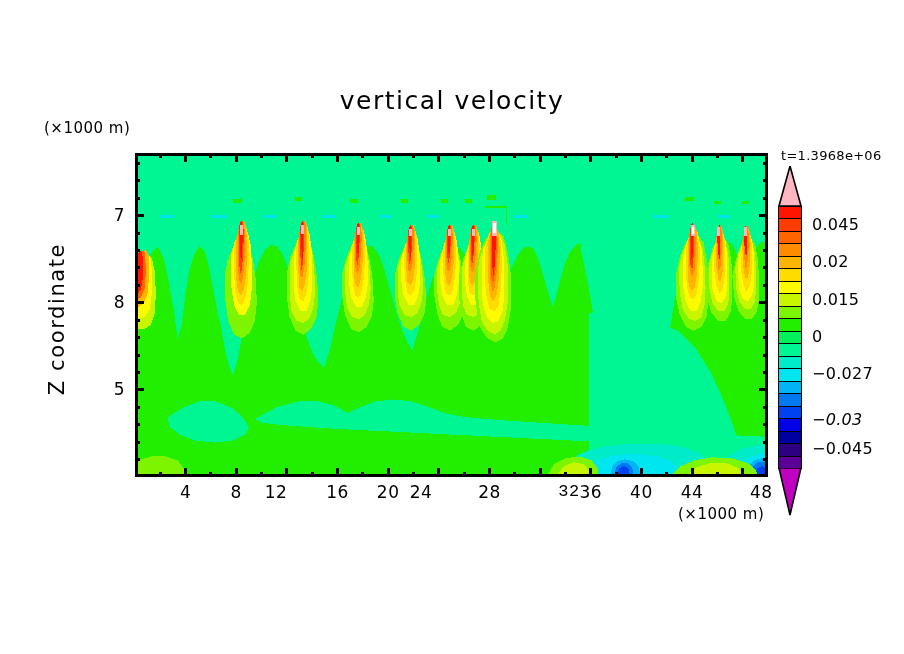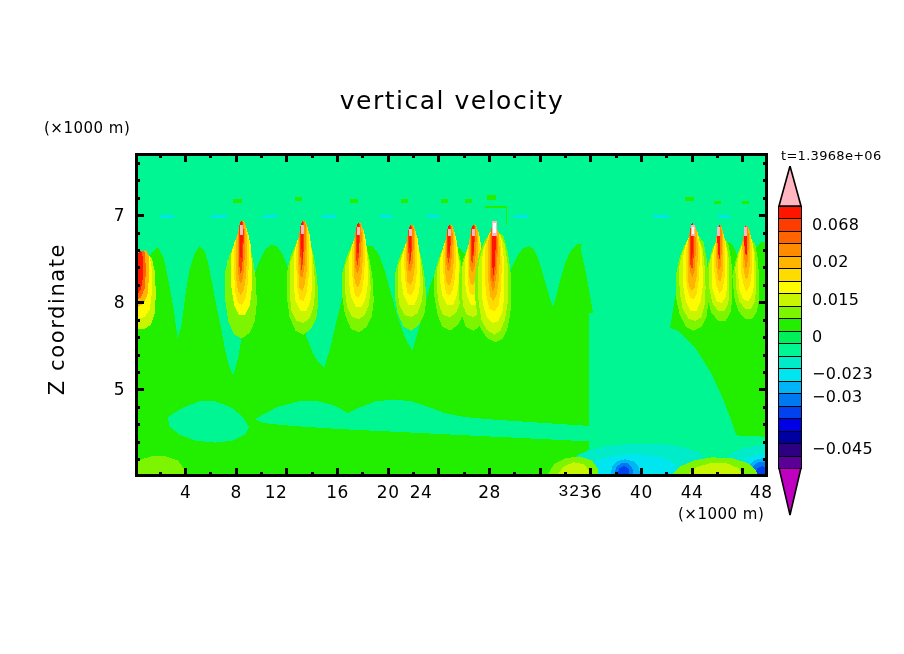--- a/index.html
+++ b/index.html
@@ -477,22 +477,22 @@
       <div class="cband" style="top: 224.571px; height: 13.9762px; background: rgb(0, 0, 160);"></div>
       <div class="cband" style="top: 237.048px; height: 13.9762px; background: rgb(45, 0, 130);"></div>
       <div class="cband" style="top: 249.524px; height: 13.9762px; background: rgb(90, 0, 150);"></div>
       <div class="cap" style="top: 262px;">
         <svg width="24" height="48" viewBox="0 0 24 48">
           <polygon points="1,0 23,0 12,47" fill="#c000c0" stroke="#000" stroke-width="1.6"></polygon>
         </svg>
       </div>
     </div>
   <div id="cbarlabels">
-      <div class="cbarlabel" style="top: 214.714px;">0.068</div>
+      <div class="cbarlabel" style="top: 214.714px;">0.045</div>
       <div class="cbarlabel" style="top: 252.143px;">0.02</div>
       <div class="cbarlabel" style="top: 289.571px;">0.015</div>
       <div class="cbarlabel" style="top: 327px;">0</div>
-      <div class="cbarlabel" style="top: 364.429px;">−0.023</div>
-      <div class="cbarlabel" style="top: 387px;">−0.03</div>
+      <div class="cbarlabel" style="top: 364.429px;">−0.027</div>
+      <div class="cbarlabel" style="top: 410px; font-style: italic;">−0.03</div>
       <div class="cbarlabel" style="top: 439.286px;">−0.045</div>
     </div>
 
 </div>
 
 </body></html>

